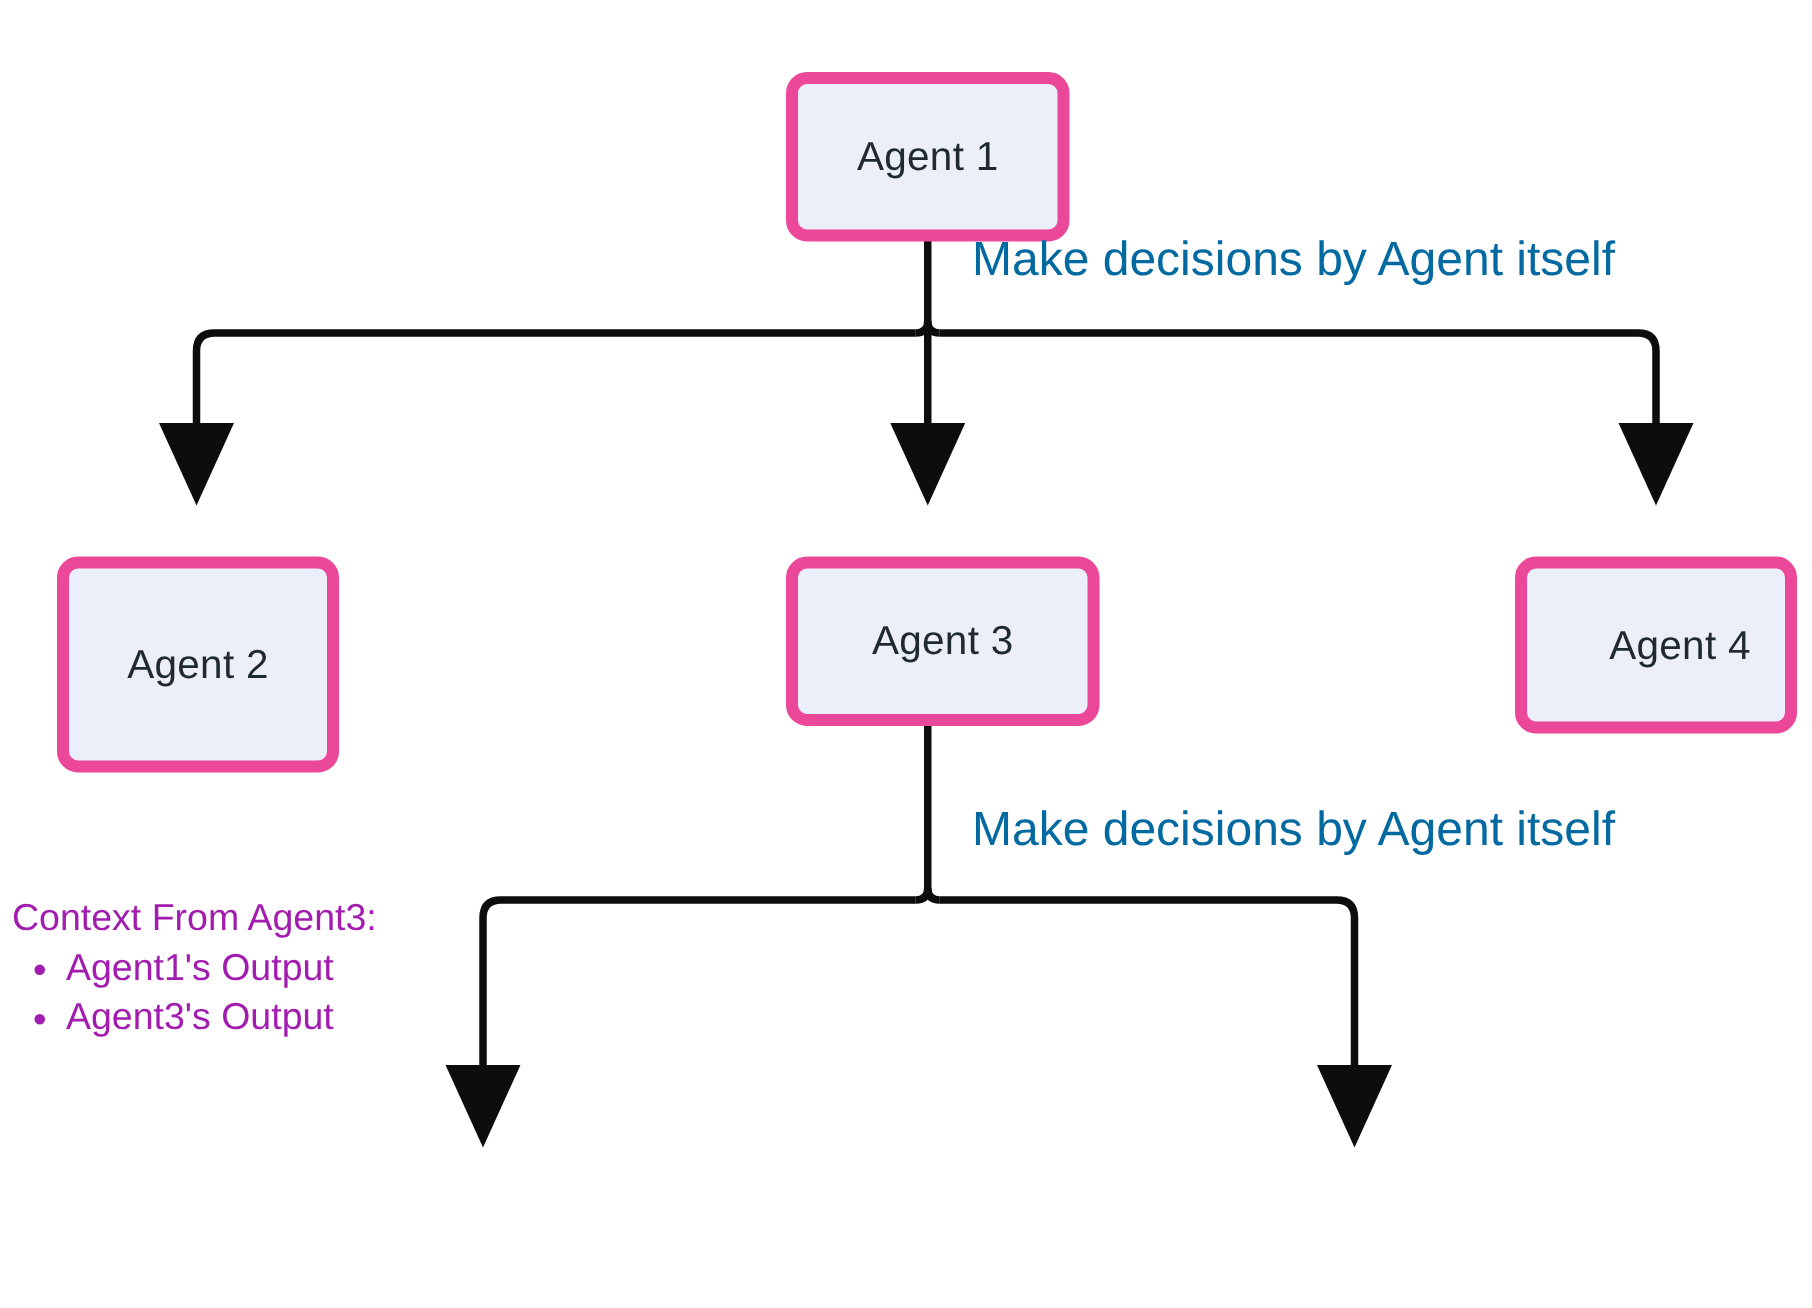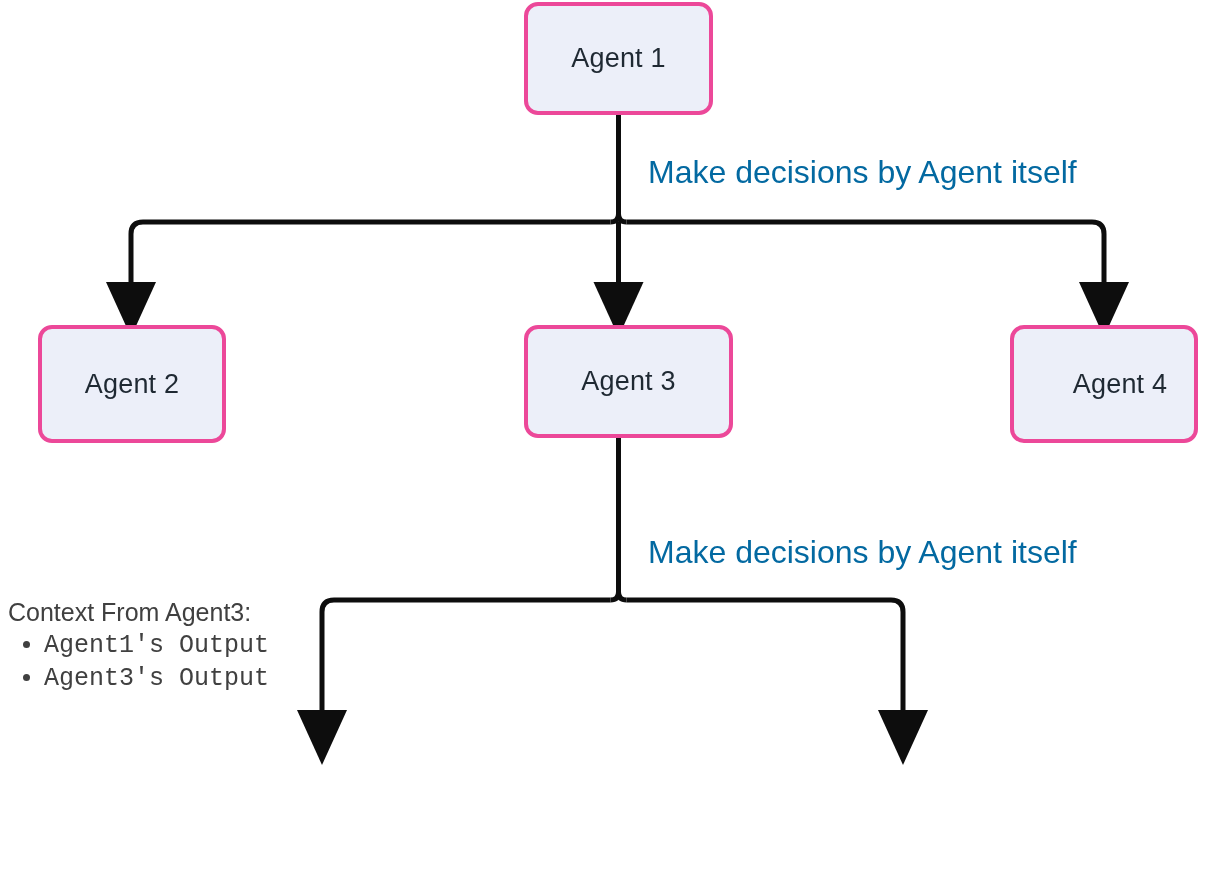--- a/index.html
+++ b/index.html
@@ -22,57 +22,57 @@
     left: 0;
     top: 0;
     width: 1208px;
     height: 872px;
     pointer-events: none;
   }
   .node {
     position: absolute;
     box-sizing: border-box;
     background: #eceff9;
-    border: 4px solid #ec4899;
+    border: 8px solid #ec4899;
     border-radius: 14px;
     display: flex;
     align-items: center;
     justify-content: center;
     color: #1f2933;
     font-size: 27px;
     line-height: 1;
     letter-spacing: 0.2px;
+    margin-top: 46px;
   }
   .edge-label {
     position: absolute;
     color: #0369a1;
     font-size: 32px;
     line-height: 1.1;
     white-space: nowrap;
   }
   .context-note {
     position: absolute;
-    color: #404040;
+    color: #a21caf;
     font-size: 25px;
     line-height: 1.0;
   }
   .context-note .note-title {
     display: block;
     margin: 0 0 8px 0;
     white-space: nowrap;
   }
   .context-note ul {
     margin: 0;
     padding: 0 0 0 36px;
     list-style: disc;
   }
   .context-note li {
     margin: 0 0 8px 0;
     white-space: nowrap;
-    font-family: Liberation Mono, monospace;
   }
 </style>
 </head>
 <body>
 
 <div id="canvas">
 
   <svg id="wires" viewBox="0 0 1208 872" width="1208" height="872" xmlns="http://www.w3.org/2000/svg">
     <defs>
       <marker id="arrow" markerWidth="12" markerHeight="12" refX="1.0" refY="5" orient="auto" markerUnits="strokeWidth">
@@ -92,21 +92,21 @@
     <path d="M 618.5 592 Q 618.5 600 610.5 600" fill="none" stroke="#0d0d0d" stroke-width="5"></path>
 
     <path d="M 610.5 600 L 334 600 Q 322 600 322 612 L 322 715" fill="none" stroke="#0d0d0d" stroke-width="5" marker-end="url(#arrow)"></path>
     <path d="M 626.5 600 L 891 600 Q 903 600 903 612 L 903 715" fill="none" stroke="#0d0d0d" stroke-width="5" marker-end="url(#arrow)"></path>
   </svg>
 
   <div class="node" style="left:524px; top:2px; width:189px; height:113px;">
     <span>Agent 1</span>
   </div>
 
-  <div class="node" style="left:38px; top:325px; width:188px; height:118px;">
+  <div class="node" style="left:38px; top:325px; width:188px; height:144px;">
     <span>Agent 2</span>
   </div>
 
   <div class="node" style="left:524px; top:325px; width:209px; height:113px;">
     <span>Agent 3</span>
   </div>
 
   <div class="node" style="left:1010px; top:325px; width:188px; height:118px;padding-left:32px;">
     <span>Agent 4</span>
   </div>

